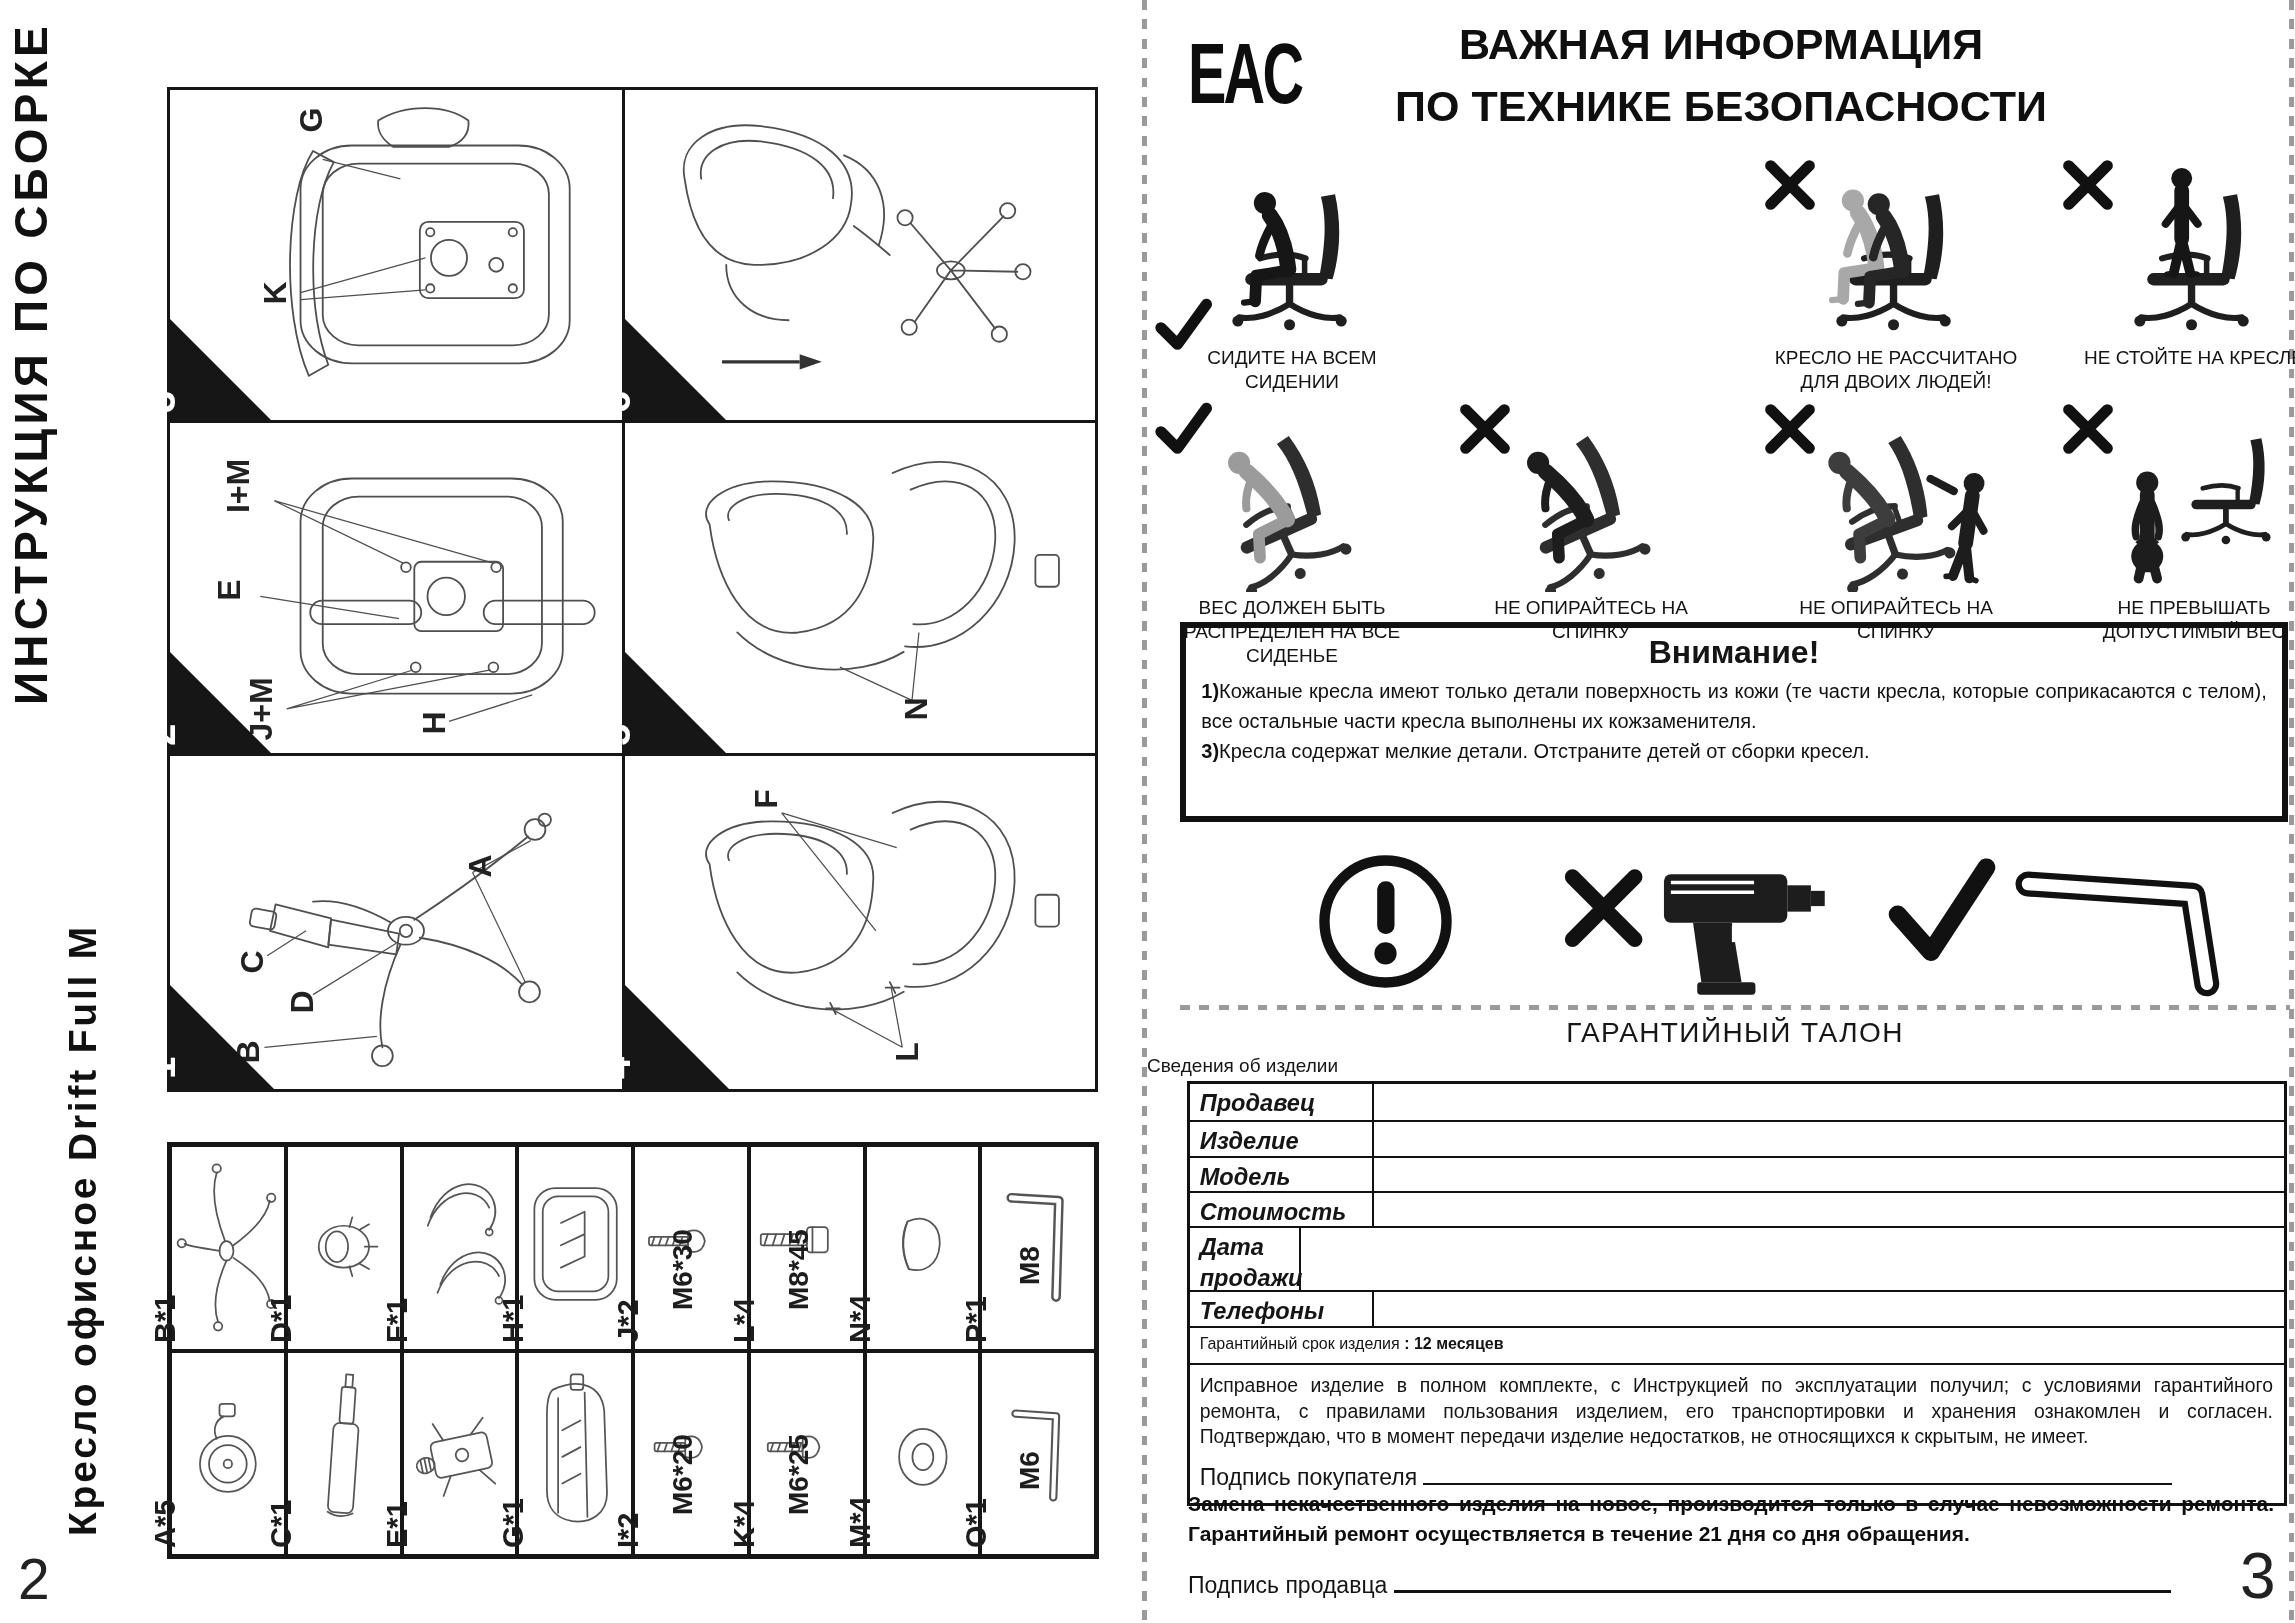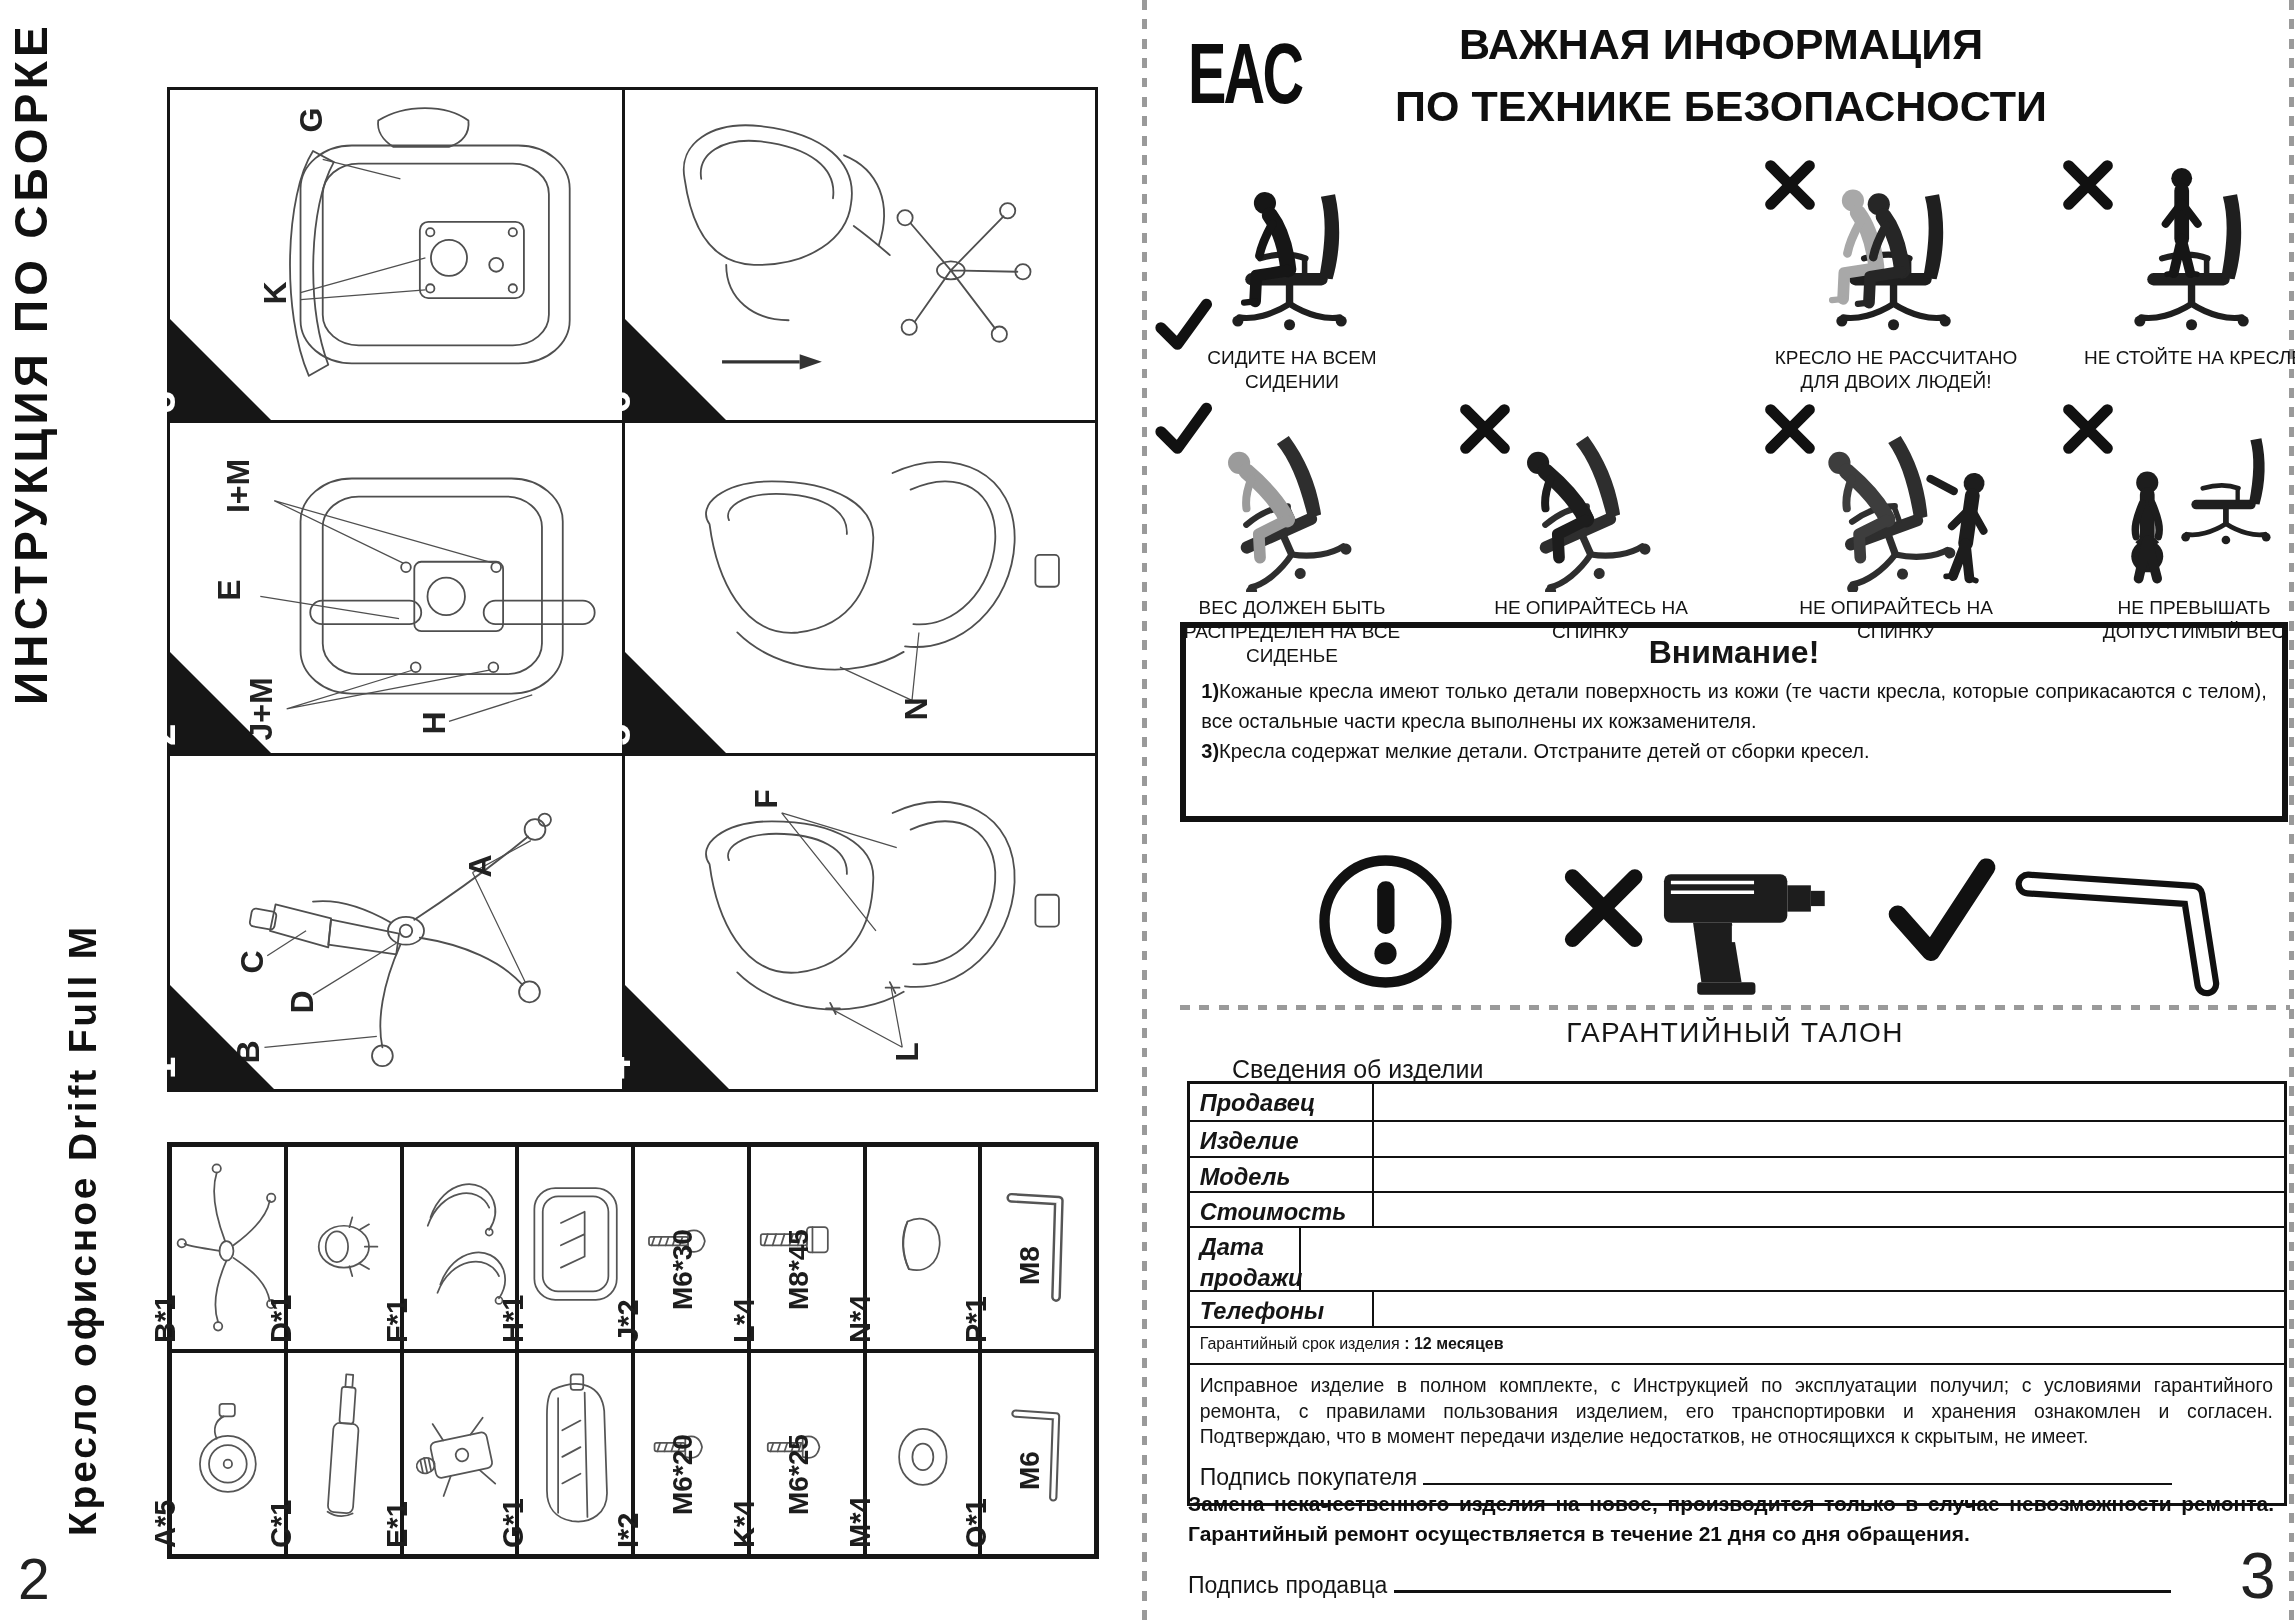--- a/index.html
+++ b/index.html
@@ -51,21 +51,21 @@
   .mark svg{width:100%;height:100%;}
   
   #warnbox{position:absolute;left:1180px;top:622px;width:1108px;height:200px;
            border:6.2px solid #111;box-sizing:border-box;padding:4.2px 15.3px 0 15.3px;}
   #warnbox h2{margin:1.4px 0 5.6px 0;text-align:center;font-size:32px;}
   .witem{font-size:20px;line-height:1.5;text-align:justify;color:#111;}
   .witem b{font-weight:bold;}
   
   #gtitle{position:absolute;left:1180px;top:1017px;width:1110px;text-align:center;
           font-size:28px;letter-spacing:1.4px;color:#161616;}
-  #ginfo{position:absolute;left:1232px;top:1055px;font-size:25px;color:#161616;text-align:center;}
+  #ginfo{position:absolute;left:1147px;top:1055px;font-size:19px;color:#161616;text-align:center;}
   #wtable{position:absolute;left:1187px;top:1081px;width:1100px;border:3.5px solid #111;
           box-sizing:border-box;background:#fff;}
   .wrow{display:flex;border-top:2.1px solid #111;box-sizing:border-box;}
   .wrow:first-child{border-top:none;}
   .wlabel{width:184px;border-right:2.1px solid #111;box-sizing:border-box;
           font-style:italic;font-weight:bold;font-size:23.6px;padding:4.2px 4.2px 0 9.7px;line-height:1.3;}
   .wval{flex:1;}
   .wterm{border-top:2.8px solid #111;box-sizing:border-box;font-size:16px;padding:7px 0 0 9.7px;}
   .wterm b{font-weight:bold;}
   .wbody{border-top:2.8px solid #111;box-sizing:border-box;position:relative;

